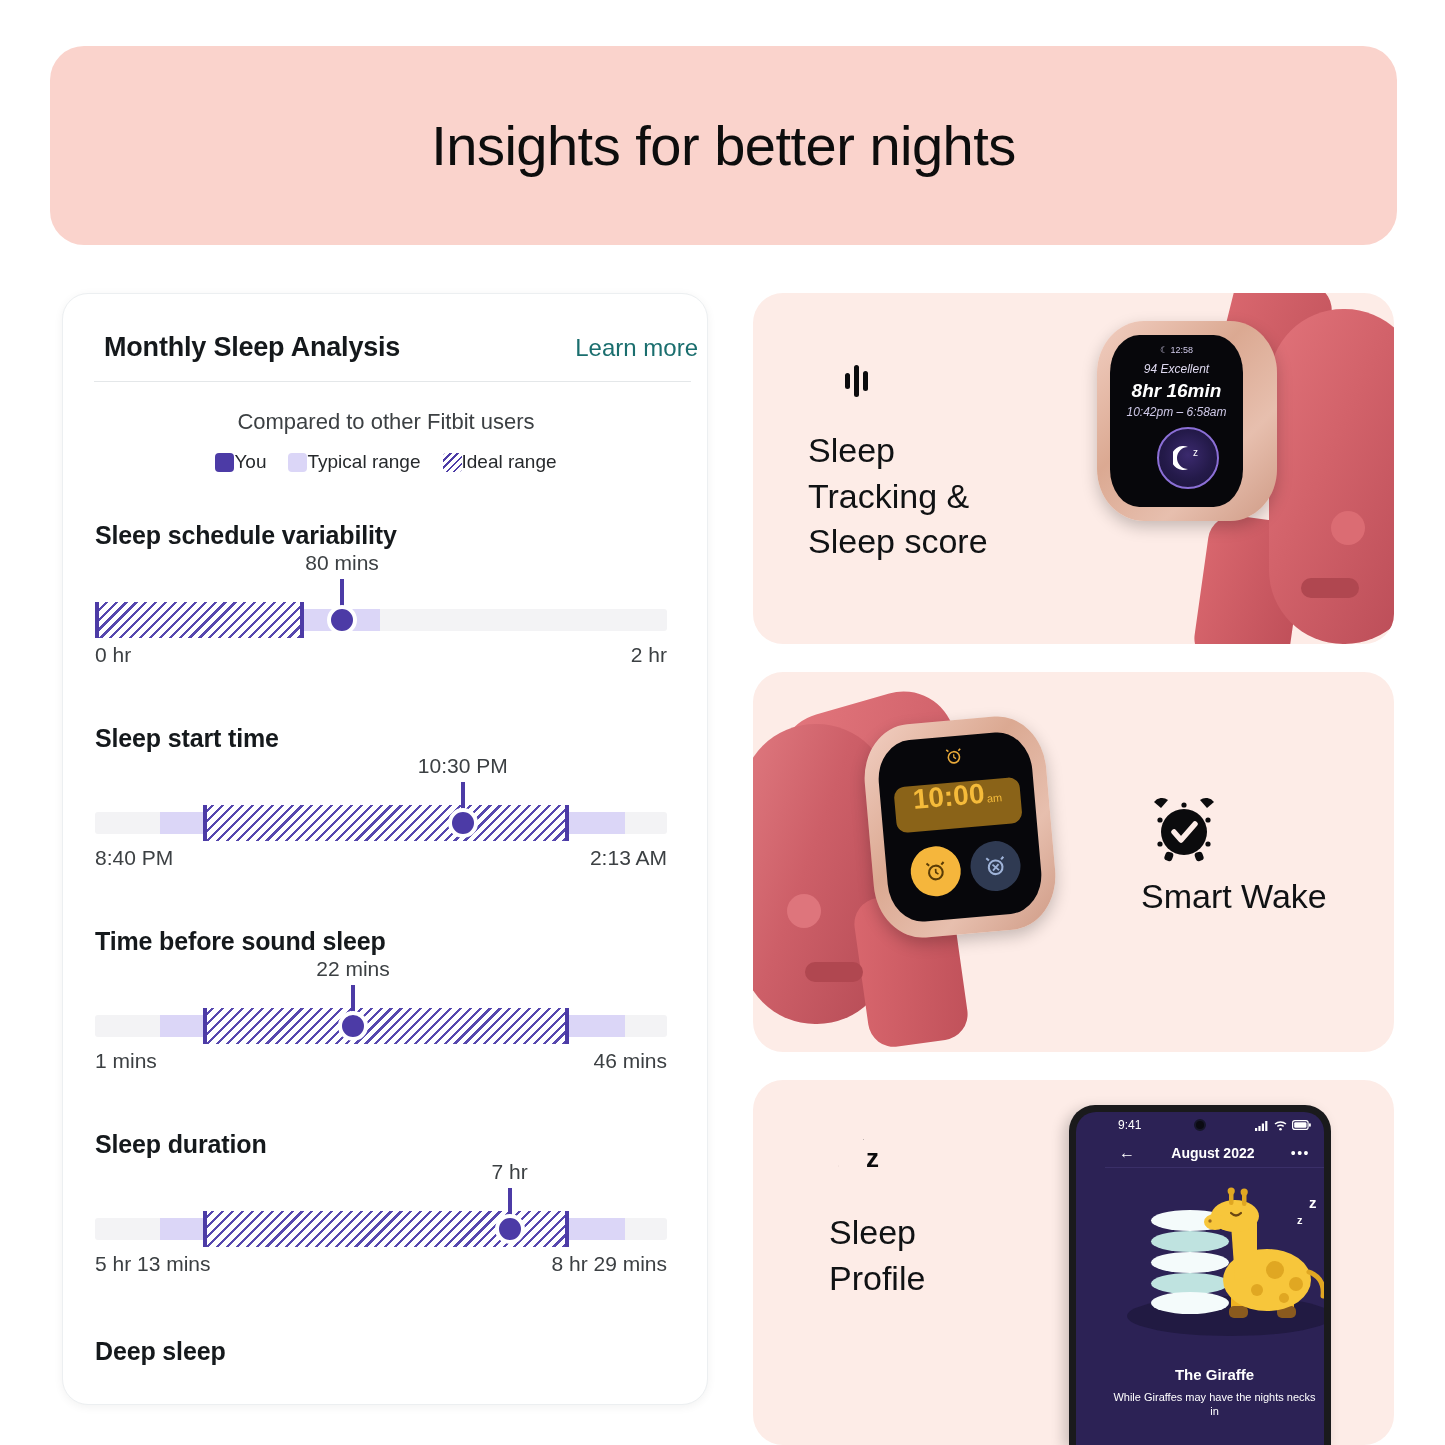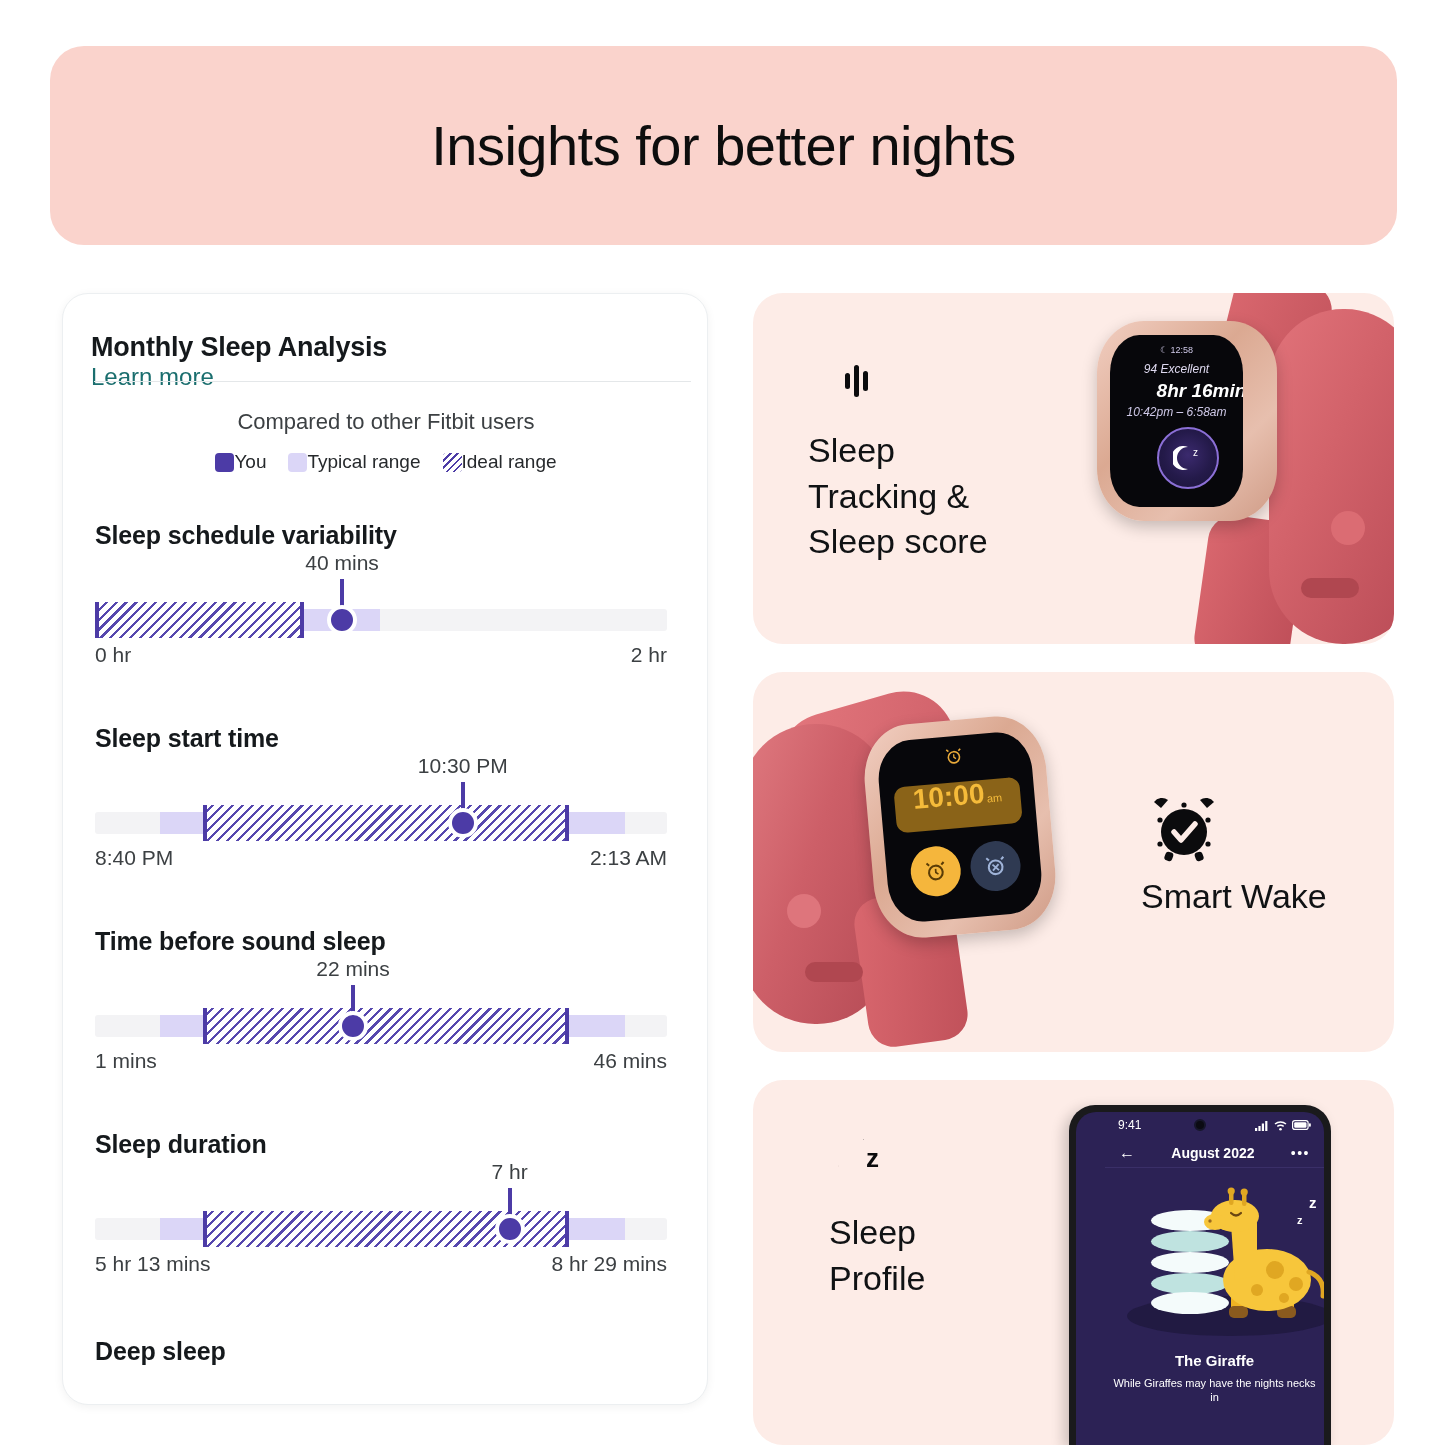--- a/index.html
+++ b/index.html
@@ -49,27 +49,26 @@
     height: 1112px;
     background: #ffffff;
     border: 1px solid #eceff1;
     border-radius: 26px;
     box-shadow: 0 2px 10px rgba(0,0,0,0.055);
     overflow: hidden;
   }
 
   .card-head {
     position: absolute;
-    left: 28px;
+    left: 41px;
     top: 38px;
     width: 594px;
     display: flex;
     align-items: baseline;
     justify-content: space-between;
-    flex-direction: column;
   }
   .card-title {
     font-size: 27px;
     font-weight: 700;
     color: #15191c;
     letter-spacing: -0.2px;
   }
   .learn-more {
     font-size: 24px;
     font-weight: 400;
@@ -338,21 +337,21 @@
   }
   .giraffe-stage {
     position: relative;
     height: 182px;
   }
   .profile-name {
     text-align: center;
     color: #ffffff;
     font-size: 15px;
     font-weight: 700;
-    margin-top: 2px;
+    margin-top: 16px;
   }
   .profile-desc {
     text-align: center;
     color: #ffffff;
     font-size: 11px;
     margin-top: 8px;
     padding: 0 8px;
     line-height: 1.25;
   }
 </style>
@@ -391,21 +390,21 @@
       </div>
     </div>
 
     <div class="metric" style="top:227px">
       <div class="metric-title">Sleep schedule variability</div>
       <div class="gauge">
         <div class="track"></div>
         <div class="band-typical" style="left:36.5%;width:13.3%"></div>
         <div class="band-ideal" style="left:0%;width:36.5%"></div>
         <div class="stem" style="left:43.2%"></div>
-        <div class="dot-label" style="left:43.2%">40 mins</div>
+        <div class="dot-label" style="left:43.2%">80 mins</div>
         <div class="dot" style="left:43.2%"></div>
       </div>
       <div class="axis">
         <span>0 hr</span>
         <span>2 hr</span>
       </div>
     </div>
 
     <div class="metric" style="top:430px">
       <div class="metric-title">Sleep start time</div>
@@ -492,21 +491,21 @@
       <div class="watch-body" style="left:24px;top:28px;width:180px;height:200px;">
         <div class="watch-screen" style="left:13px;top:14px;width:133px;height:172px;">
 
           <div class="w-row" style="top:10px;font-size:9px;color:#cfc9e8;">
             <span>☾</span>
             <span>12:58</span>
           </div>
 
           <div class="w-row" style="top:27px;font-size:12px;font-style:italic;color:#ded9f0;">94 Excellent</div>
 
-          <div class="w-row" style="top:45px;font-size:19px;font-weight:700;font-style:italic;color:#ffffff;margin-left:25px;">8hr 16min</div>
+          <div class="w-row" style="top:45px;font-size:19px;font-weight:700;font-style:italic;color:#ffffff;">8hr 16min</div>
 
           <div class="w-row" style="top:70px;font-size:12px;font-style:italic;color:#cfc9e8;">10:42pm – 6:58am</div>
 
           <div class="score-ring" style="left:47px;top:92px;width:62px;height:62px;">
             <svg width="30" height="28" viewBox="0 0 30 28">
               <path d="M15 3 A12 12 0 1 0 15 25 A10 10 0 0 1 15 3 Z" fill="#ffffff"></path>
               <text x="20" y="12" font-size="10" font-family="Liberation Sans, sans-serif" fill="#ffffff">z</text>
             </svg>
           </div>
         </div>

